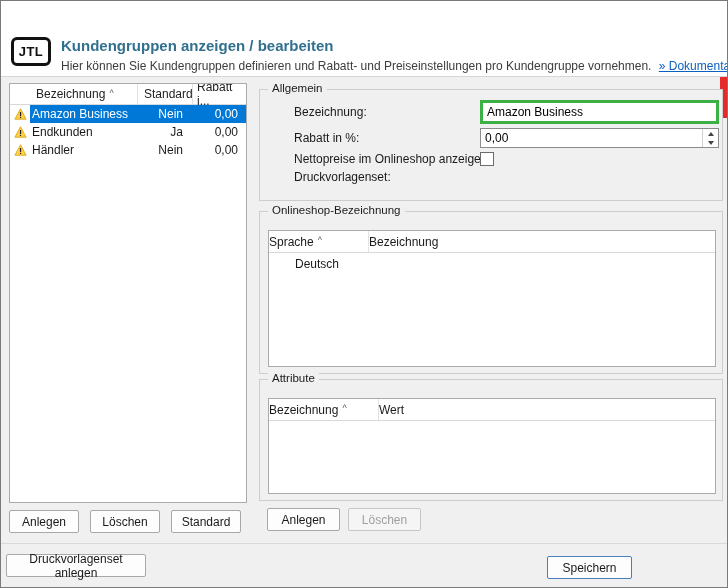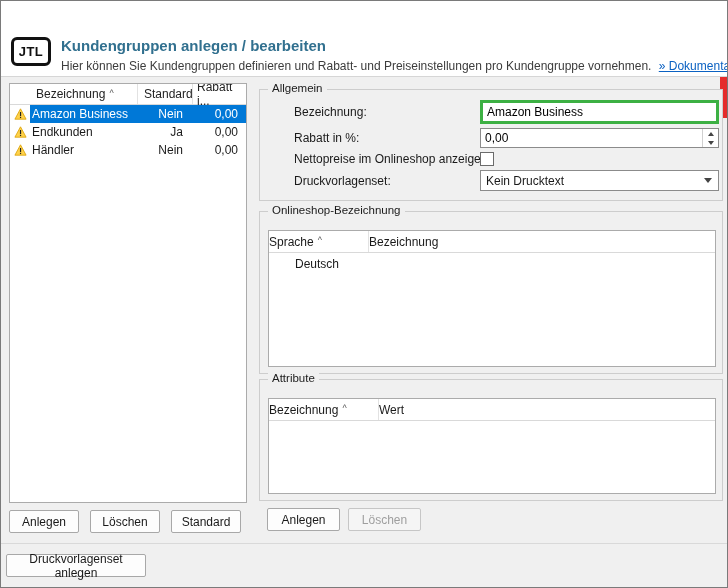--- a/index.html
+++ b/index.html
@@ -99,21 +99,21 @@
   .btn-cancel { position:absolute; right:6px; top:12px; width:80px; }
 </style>
 </head>
 <body>
 
 <div class="window">
 
 
   <div class="header">
     <div class="app-logo">JTL</div>
-    <div class="header-title">Kundengruppen anlegen / bearbeiten</div>
+    <div class="header-title">Kundengruppen anzeigen / bearbeiten</div>
     <div class="header-sub">
       <span>Hier können Sie Kundengruppen definieren und Rabatt- und Preiseinstellungen pro Kundengruppe vornehmen.</span>
       <span class="doc-link">» Dokumentation</span>
     </div>
   </div>
 
   <div class="main">
     <div class="red-marker"></div>
 
     <div class="left-table">
@@ -205,28 +205,20 @@
 
       <div class="form-row">
         <span class="form-label">Nettopreise im Onlineshop anzeigen:</span>
         <span class="form-ctrl">
           <span class="checkbox"></span>
         </span>
       </div>
 
       <div class="form-row">
         <span class="form-label">Druckvorlagenset:</span>
-        <span class="form-ctrl">
-          <span class="combo">
-            <span class="combo-value">Kein Drucktext</span>
-            <span class="combo-arrow-box">
-                <i class="chev-down"></i>
-              </span>
-          </span>
-        </span>
       </div>
     </div>
 
     <div class="groupbox gb-shop">
       <span class="legend">Onlineshop-Bezeichnung</span>
       <div class="gtable gt-shop">
         <div class="gt-head">
           <div class="hc gt-c1">
             <span>Sprache</span>
             <span class="sort-caret">^</span>
@@ -257,15 +249,16 @@
     </div>
 
     <div class="detail-btns">
       <button class="btn">Anlegen</button>
       <button class="btn disabled">Löschen</button>
     </div>
   </div>
 
   <div class="footer">
     <button class="btn btn-druck">Druckvorlagenset anlegen</button>
+    <button class="btn btn-save">Speichern</button>
   </div>
 
 </div>
 
 </body></html>

